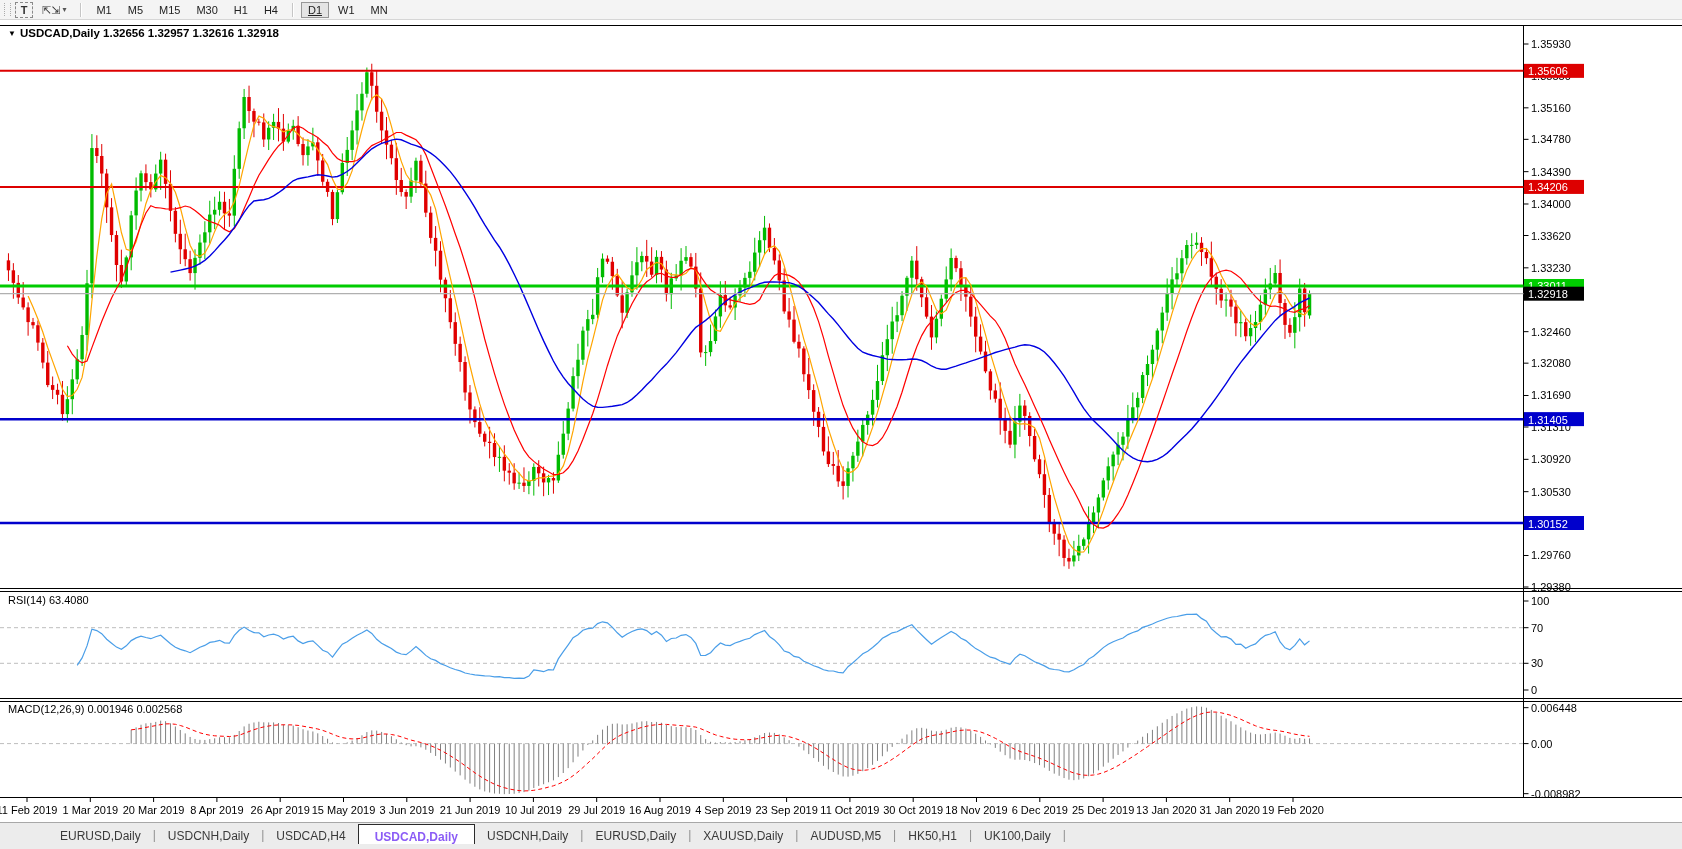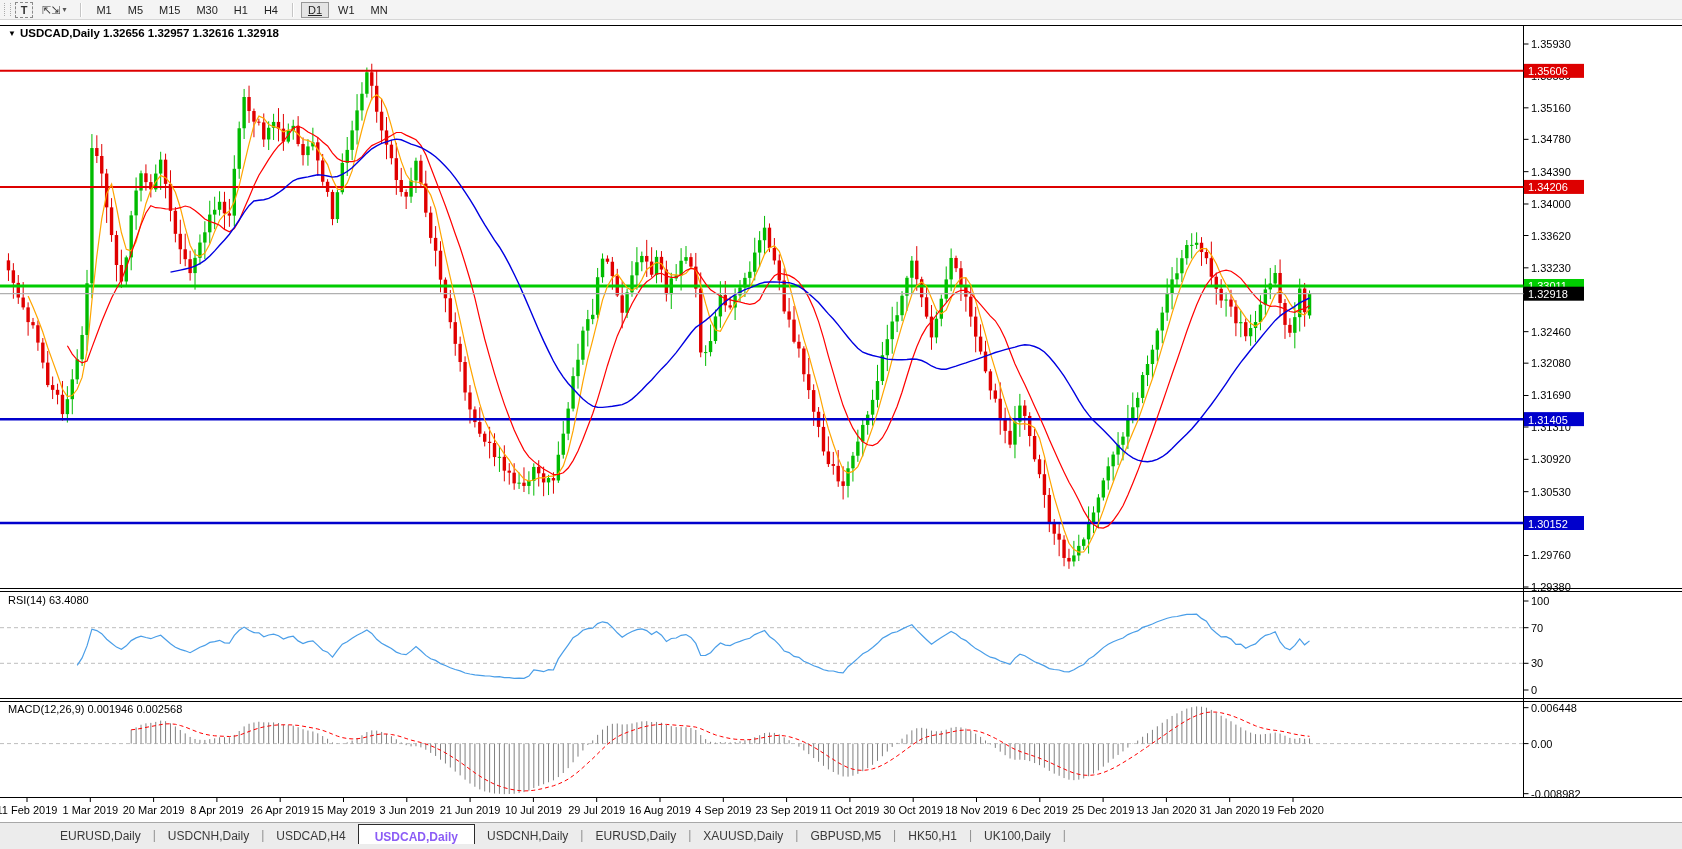--- a/index.html
+++ b/index.html
@@ -986,19 +986,19 @@
   <div class="tab">USDCNH,Daily</div>
     <span class="tabsep">|</span>
   <div class="tab">USDCAD,H4</div>
   <div class="tab active">USDCAD,Daily</div>
   <div class="tab">USDCNH,Daily</div>
     <span class="tabsep">|</span>
   <div class="tab">EURUSD,Daily</div>
     <span class="tabsep">|</span>
   <div class="tab">XAUUSD,Daily</div>
     <span class="tabsep">|</span>
-  <div class="tab">GBPUSD,M5</div>
+  <div class="tab">AUDUSD,M5</div>
     <span class="tabsep">|</span>
   <div class="tab">HK50,H1</div>
     <span class="tabsep">|</span>
   <div class="tab">UK100,Daily</div>
     <span class="tabsep">|</span>
 </div>
 
 </body></html>

